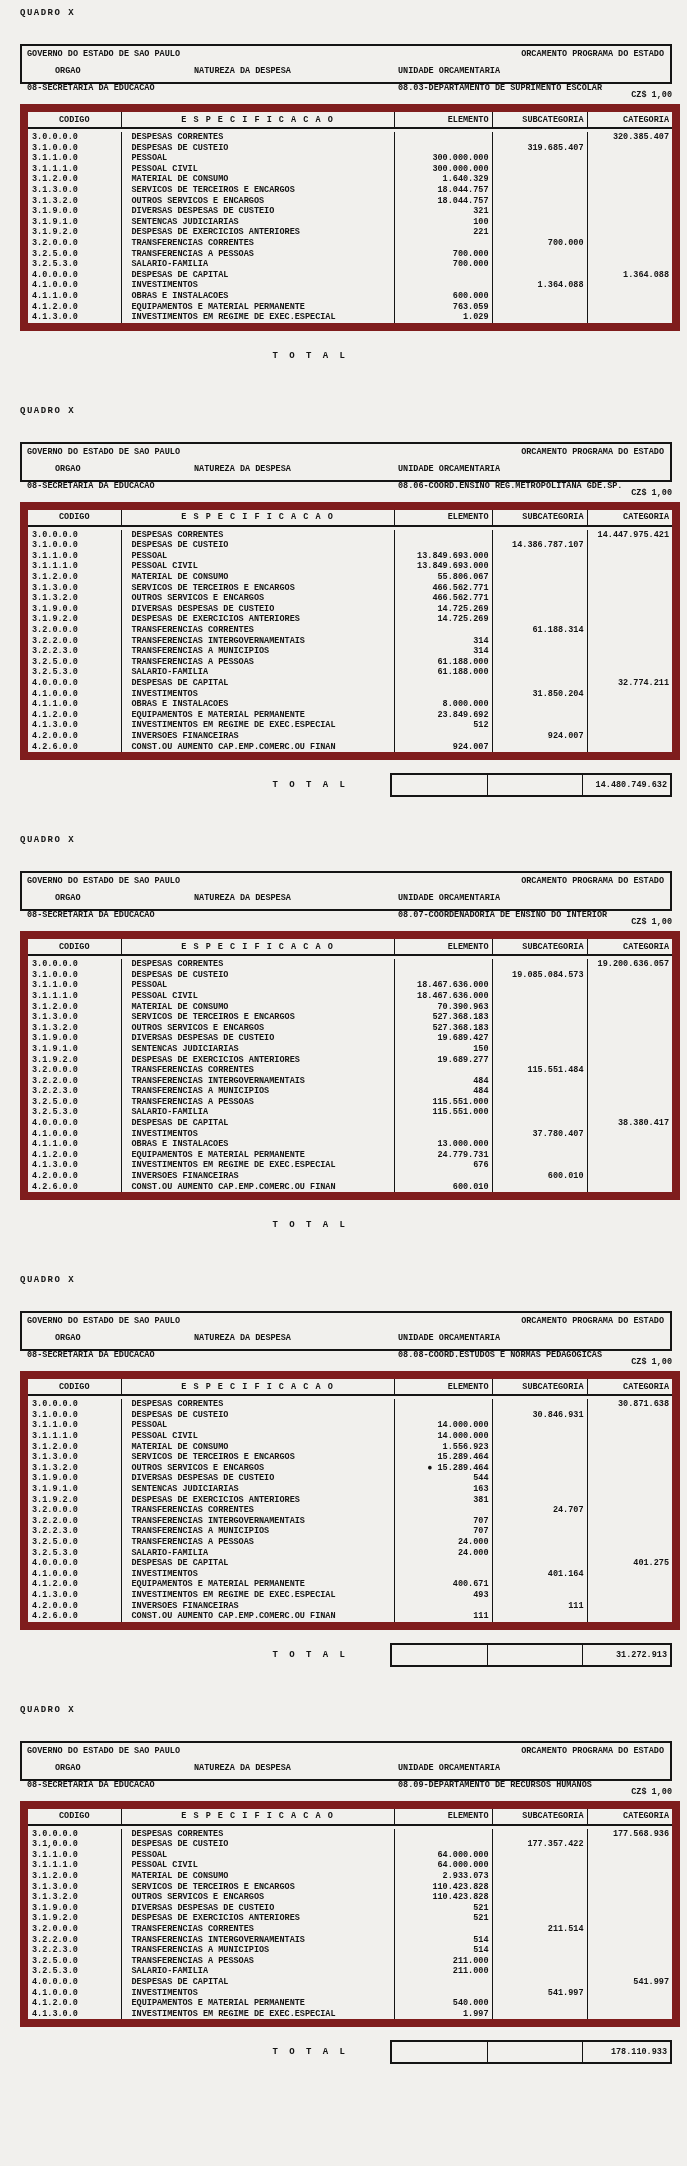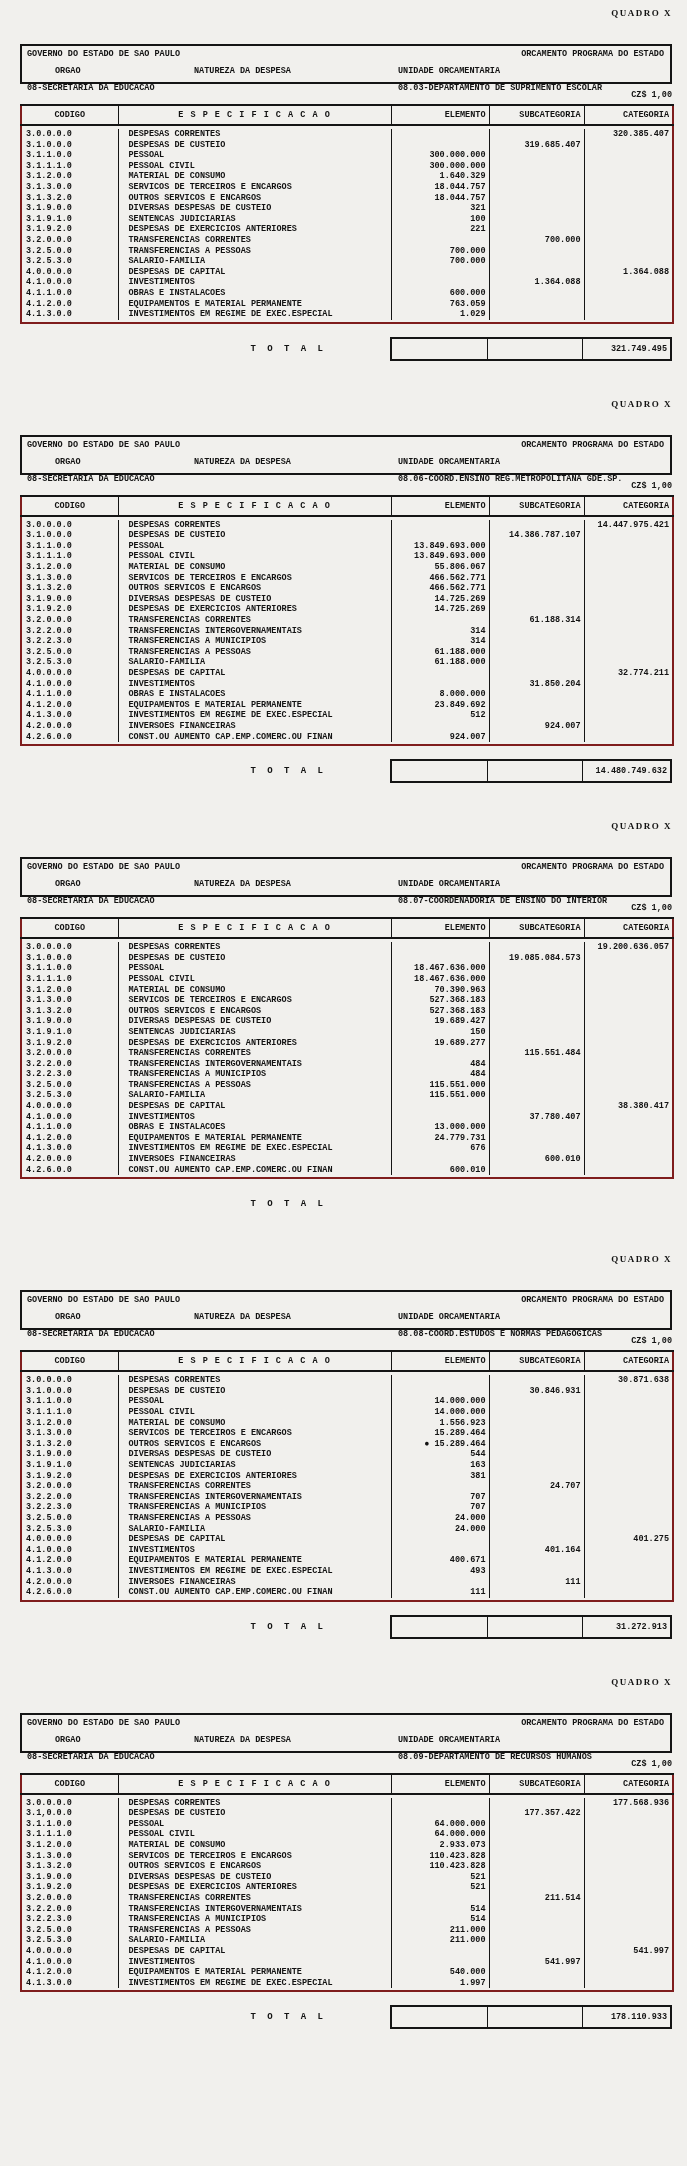--- a/index.html
+++ b/index.html
@@ -7,44 +7,43 @@
   body {
     width:687px;
     font-family:"Liberation Mono","DejaVu Sans Mono",monospace;
     font-weight:bold;
     color:#131313;
     -webkit-font-smoothing:none;
   }
   #page { padding:8px 15px 10px 20px; }
   .quadro { margin-bottom:38px; }
   .quadro-title {
-    text-align:right; font-size:9px; letter-spacing:1.5px;
+    text-align:left; font-size:9px; letter-spacing:1.5px;
     margin-bottom:26px;
-    font-family:Liberation Serif, serif;
   }
   .header-box {
     position:relative; border:2px solid #151515;
     height:40px; font-size:8.5px; background:transparent;
   }
   .hdr-line { position:relative; height:14px; margin-top:3px; }
   .hdr-line span { position:absolute; white-space:nowrap; }
   .h-gov      { left:5px; }
   .h-programa { right:6px;text-align:center; }
   .h-orgao-label { left:5px;margin-left:28px; }
   .h-natureza { left:172px; }
   .h-unid-label { left:376px; }
   .h-orgao    { left:5px; }
   .h-unid     { left:376px; }
   .currency {
     text-align:right; font-size:8.5px;
     margin:6px 1px 4px 0; width:652px;
   }
   table.budget-table {
     width:652px; border-collapse:collapse; table-layout:fixed;
-    border:2px solid #7f1d1d; font-size:8.5px;
+    border:8px solid #7f1d1d; font-size:8.5px;
   }
   .budget-table col.c0 { width:97px; }
   .budget-table col.c1 { width:273px; }
   .budget-table col.c2 { width:98px; }
   .budget-table col.c3 { width:95px; }
   .budget-table col.c4 { width:89px; }
   .budget-table th {
     border:1px solid #151515; border-top:2px solid #151515;
     border-bottom:2px solid #151515;
     height:20px; font-size:8.5px; white-space:nowrap; overflow:hidden;
@@ -60,21 +59,21 @@
   }
   .budget-table td.c0 { text-align:left; padding-left:4px; }
   .budget-table td.c1 { text-align:left; padding-left:10px; }
   .budget-table td.c2, .budget-table td.c3, .budget-table td.c4 {
     text-align:right; padding-right:3px;
   }
   .budget-table tbody::before { content:""; display:table-row; height:4px; }
   .budget-table tbody::after  { content:""; display:table-row; height:3px; }
   .total-bar { display:flex; width:652px; margin-top:13px; align-items:stretch; }
   .total-label {
-    width:370px; text-align:right; padding-right:64px;
+    width:370px; text-align:right; padding-right:42px;
     font-size:9px; letter-spacing:3px; line-height:24px;
   }
   .total-box {
     width:282px; display:flex; border:2px solid #151515; height:24px;
   }
   .tb-cell { height:100%; }
   .tb-elem { width:96px; border-right:1px solid #151515; }
   .tb-sub  { width:95px; border-right:1px solid #151515; }
   .tb-cat  {
     flex:1; text-align:right; padding:0 3px;
@@ -244,25 +243,20 @@
             <td class="c0">4.1.3.0.0</td>
             <td class="c1">INVESTIMENTOS EM REGIME DE EXEC.ESPECIAL</td>
             <td class="c2">1.029</td>
             <td class="c3"></td>
             <td class="c4"></td>
           </tr>
         </tbody>
     </table>
     <div class="total-bar">
       <span class="total-label">T O T A L</span>
-      <span class="total-box">
-        <span class="tb-cell tb-elem"></span>
-        <span class="tb-cell tb-sub"></span>
-        <span class="tb-cell tb-cat">321.749.495</span>
-      </span>
     </div>
   </section>
 
   <section class="quadro">
     <div class="quadro-title">QUADRO X</div>
     <div class="header-box">
       <div class="hdr-line">
         <span class="h-gov">GOVERNO DO ESTADO DE SAO PAULO</span>
         <span class="h-programa">ORCAMENTO PROGRAMA DO ESTADO</span>
       </div>

